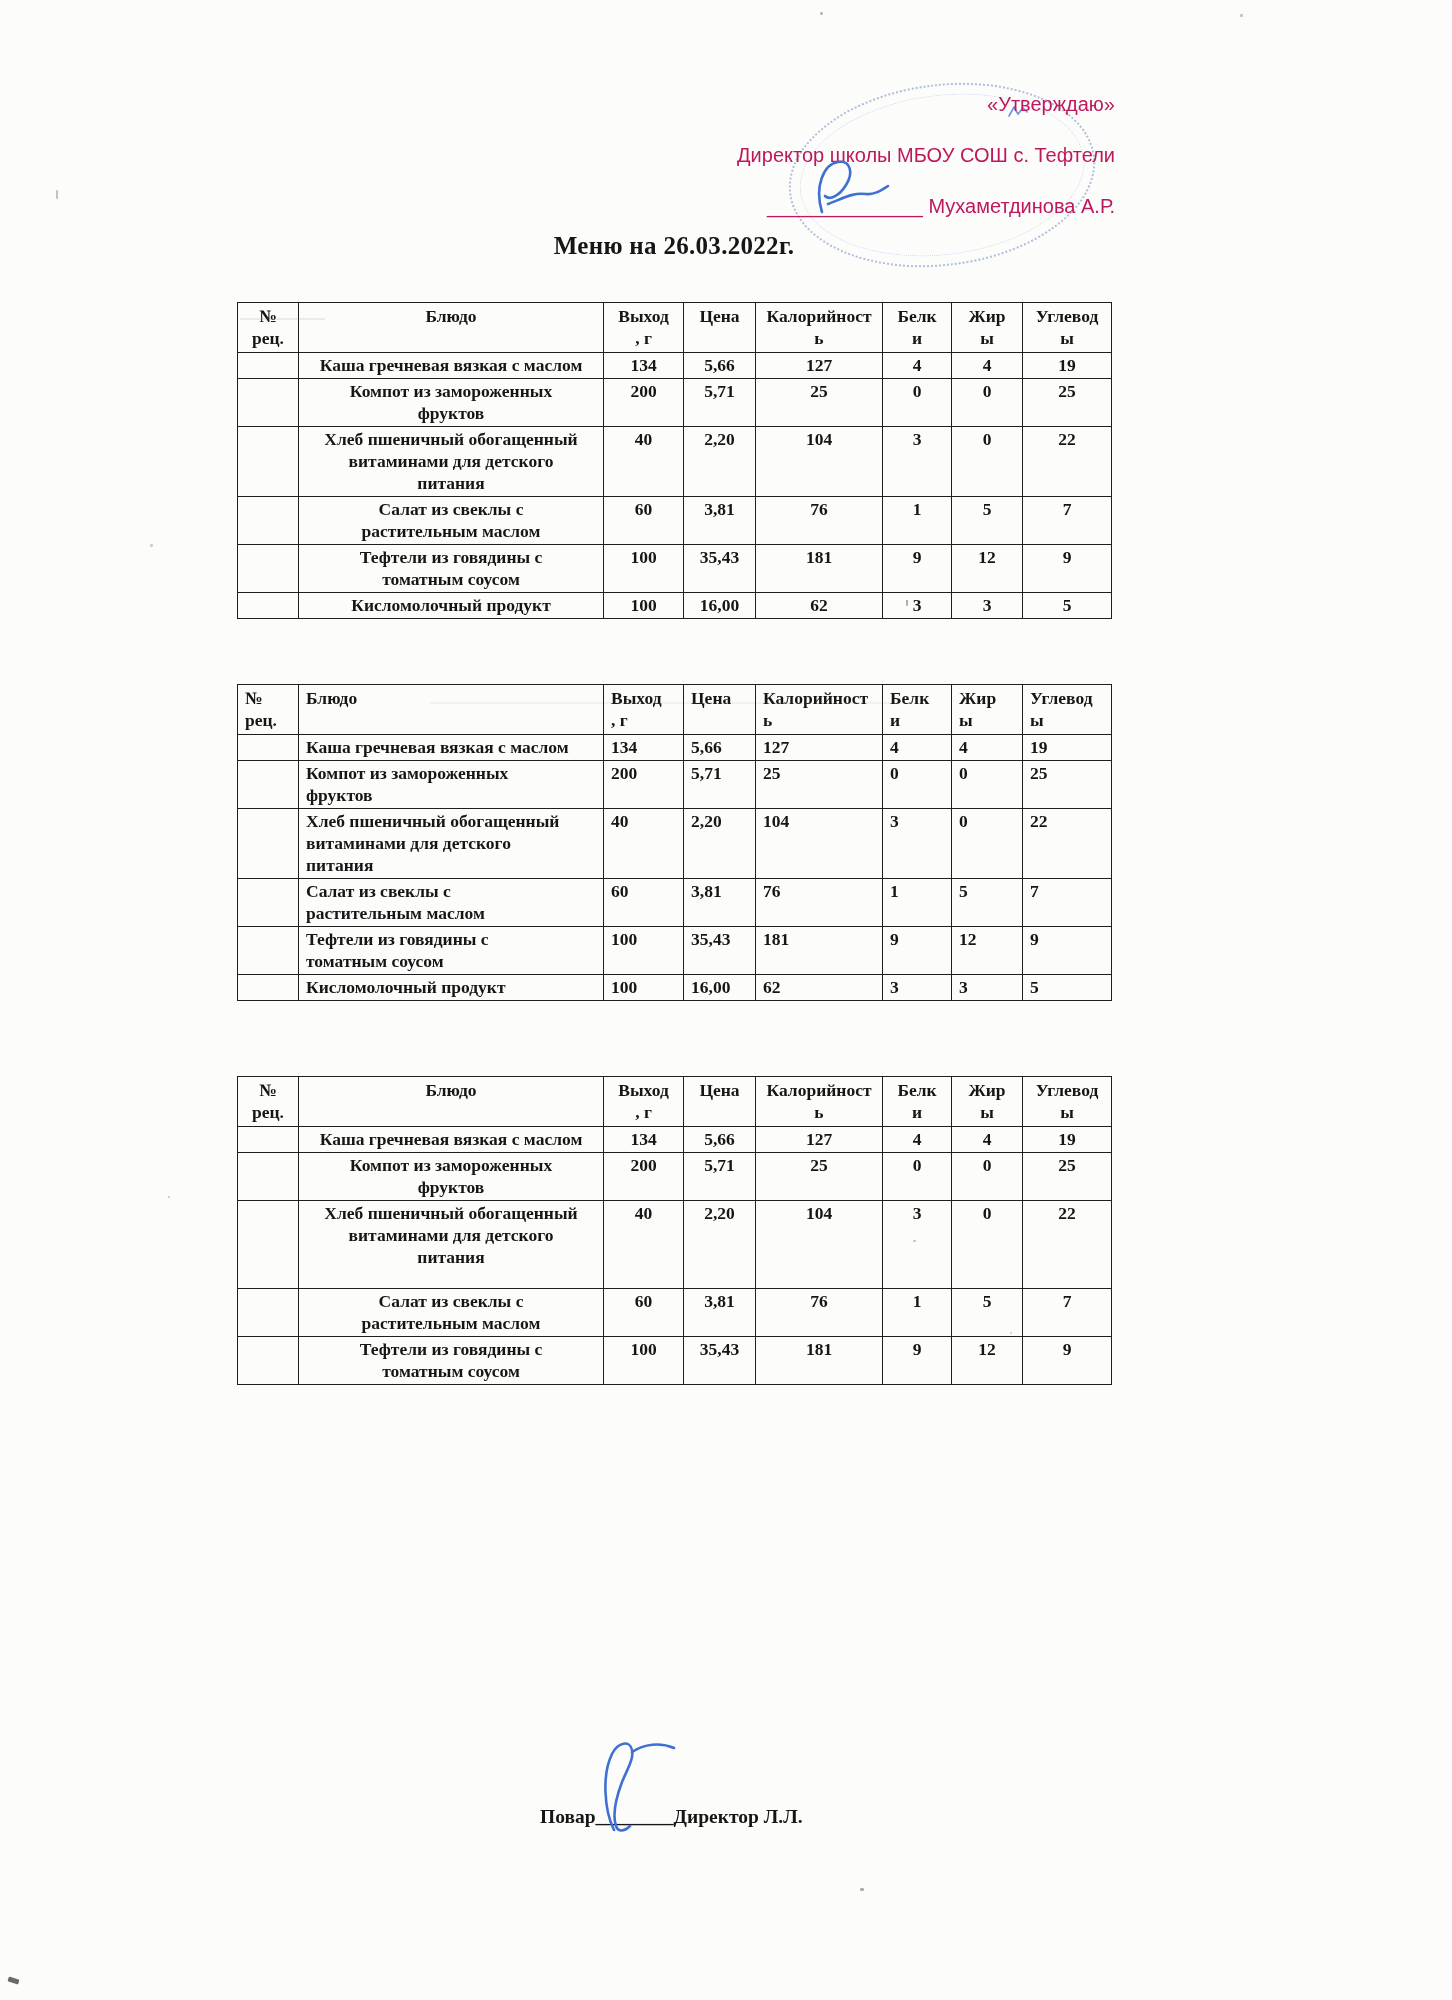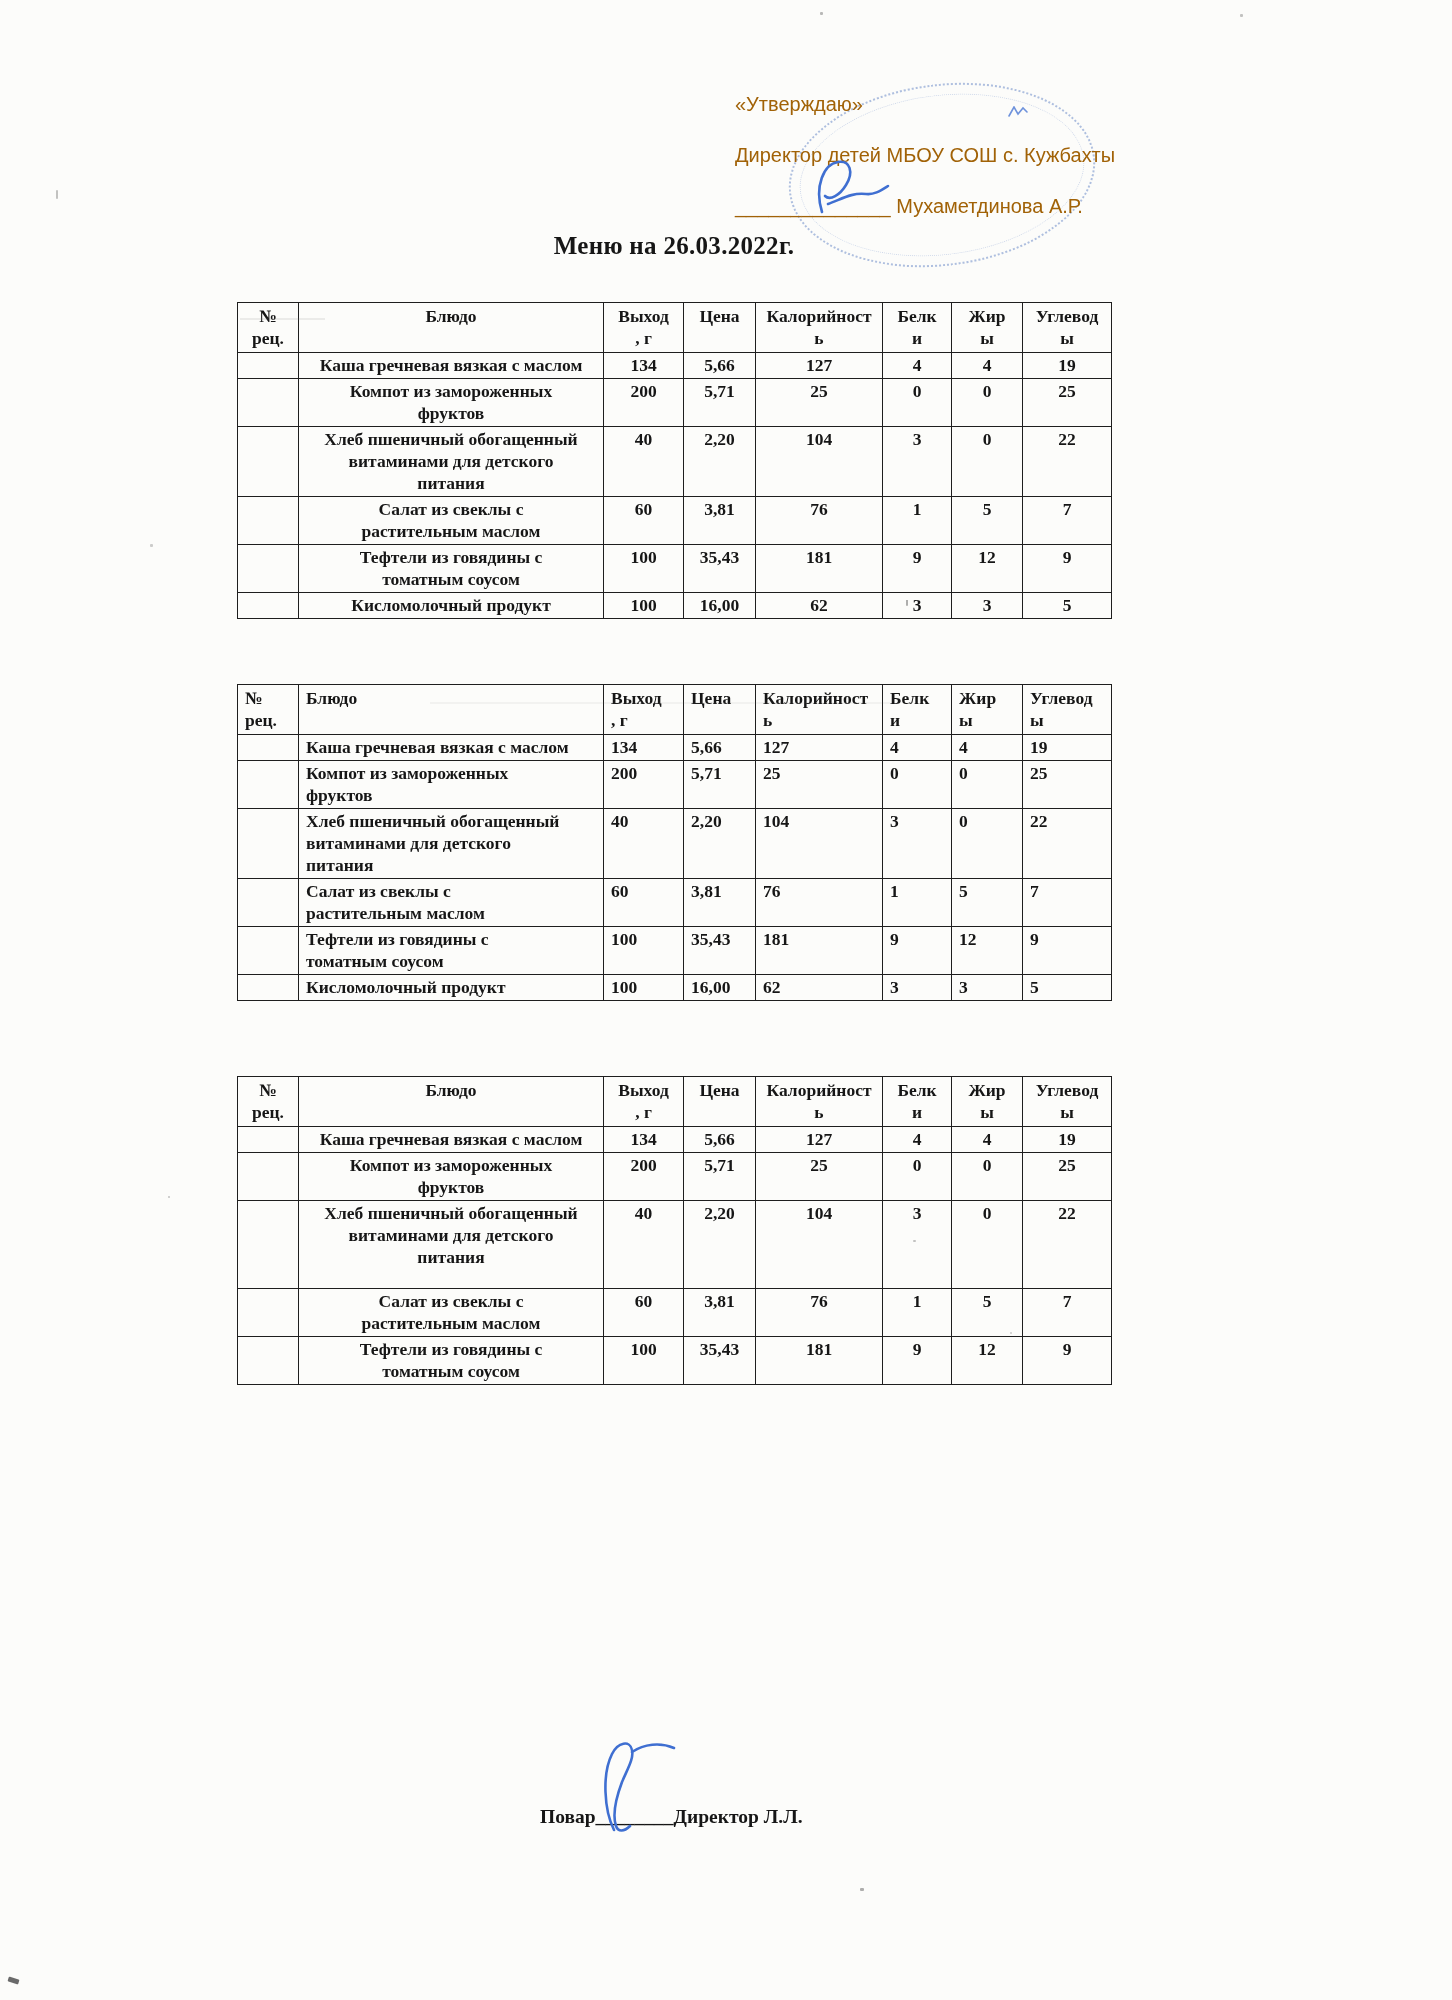--- a/index.html
+++ b/index.html
@@ -4,22 +4,22 @@
 <style>
   html,body { margin:0; padding:0; background:#e8e8e8; }
   .page {
     position:relative; width:1452px; height:2000px; margin:0 auto;
     background:#fcfcfa;
     font-family:"Liberation Serif", serif; color:#161616; overflow:hidden;
   }
 
   
   .approve-block {
-    position:absolute; top:92px; right:337px; text-align:left;
-    font-family:"Liberation Sans", sans-serif; font-size:20px; color:#a16207;
+    position:absolute; top:92px; right:337px; text-align:right;
+    font-family:"Liberation Sans", sans-serif; font-size:20px; color:#be185d;
     line-height:24px; z-index:3;
   }
   .approve-block .ln { margin-bottom:27px; white-space:nowrap; }
   .approve-block .ln:last-child { margin-bottom:0; }
 
   .stamp {
     position:absolute; left:788px; top:84px; width:304px; height:178px;
     border:2px dotted rgba(96,130,196,0.5); border-radius:50%;
     transform:rotate(-7deg); z-index:1;
   }
@@ -65,21 +65,21 @@
 
 <div class="page">
 
   <div class="stamp"></div>
   <svg class="stamp-scribble" width="20" height="12" viewBox="0 0 20 12">
     <path d="M1 10 L6 1 L10 8 L15 2 L19 6" fill="none" stroke="rgba(63,111,209,0.75)" stroke-width="1.6" stroke-linecap="round"></path>
   </svg>
 
   <div class="approve-block">
     <div class="ln">«Утверждаю»</div>
-    <div class="ln">Директор детей МБОУ СОШ с. Кужбахты</div>
+    <div class="ln">Директор школы МБОУ СОШ с. Тефтели</div>
     <div class="ln"><span>______________</span> <span>Мухаметдинова А.Р.</span></div>
   </div>
 
   <svg class="sig-director" width="86" height="64" viewBox="0 0 86 64">
     <path d="M10 56 C2 30 12 8 26 6 C38 4 42 16 34 29 C28 39 18 45 13 40 M16 48 C28 44 40 36 54 38 C62 39 68 35 76 30" fill="none" stroke="#3f6fd1" stroke-width="2.6" stroke-linecap="round"></path>
   </svg>
 
   <div class="doc-title">Меню на 26.03.2022г.</div>
 
   <div class="section" id="sec1">

